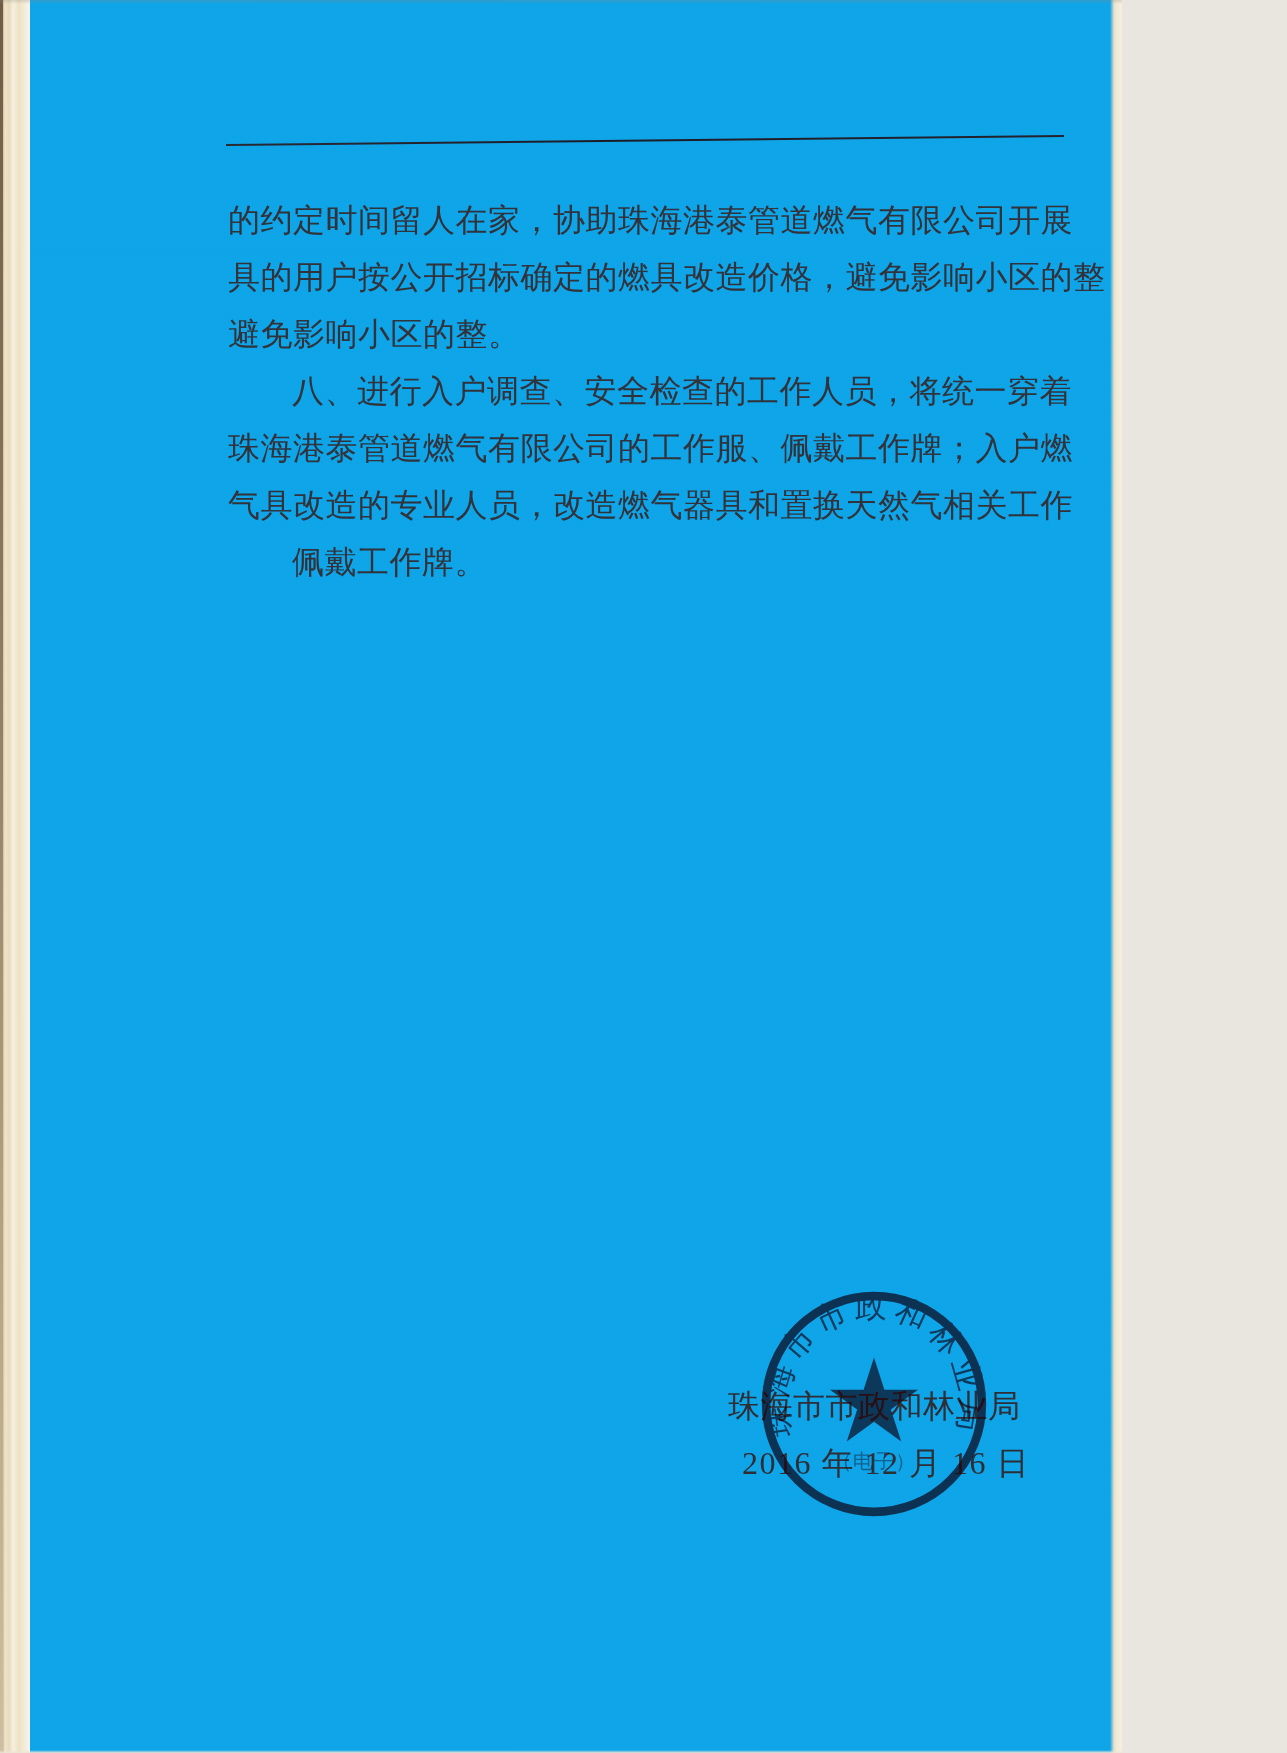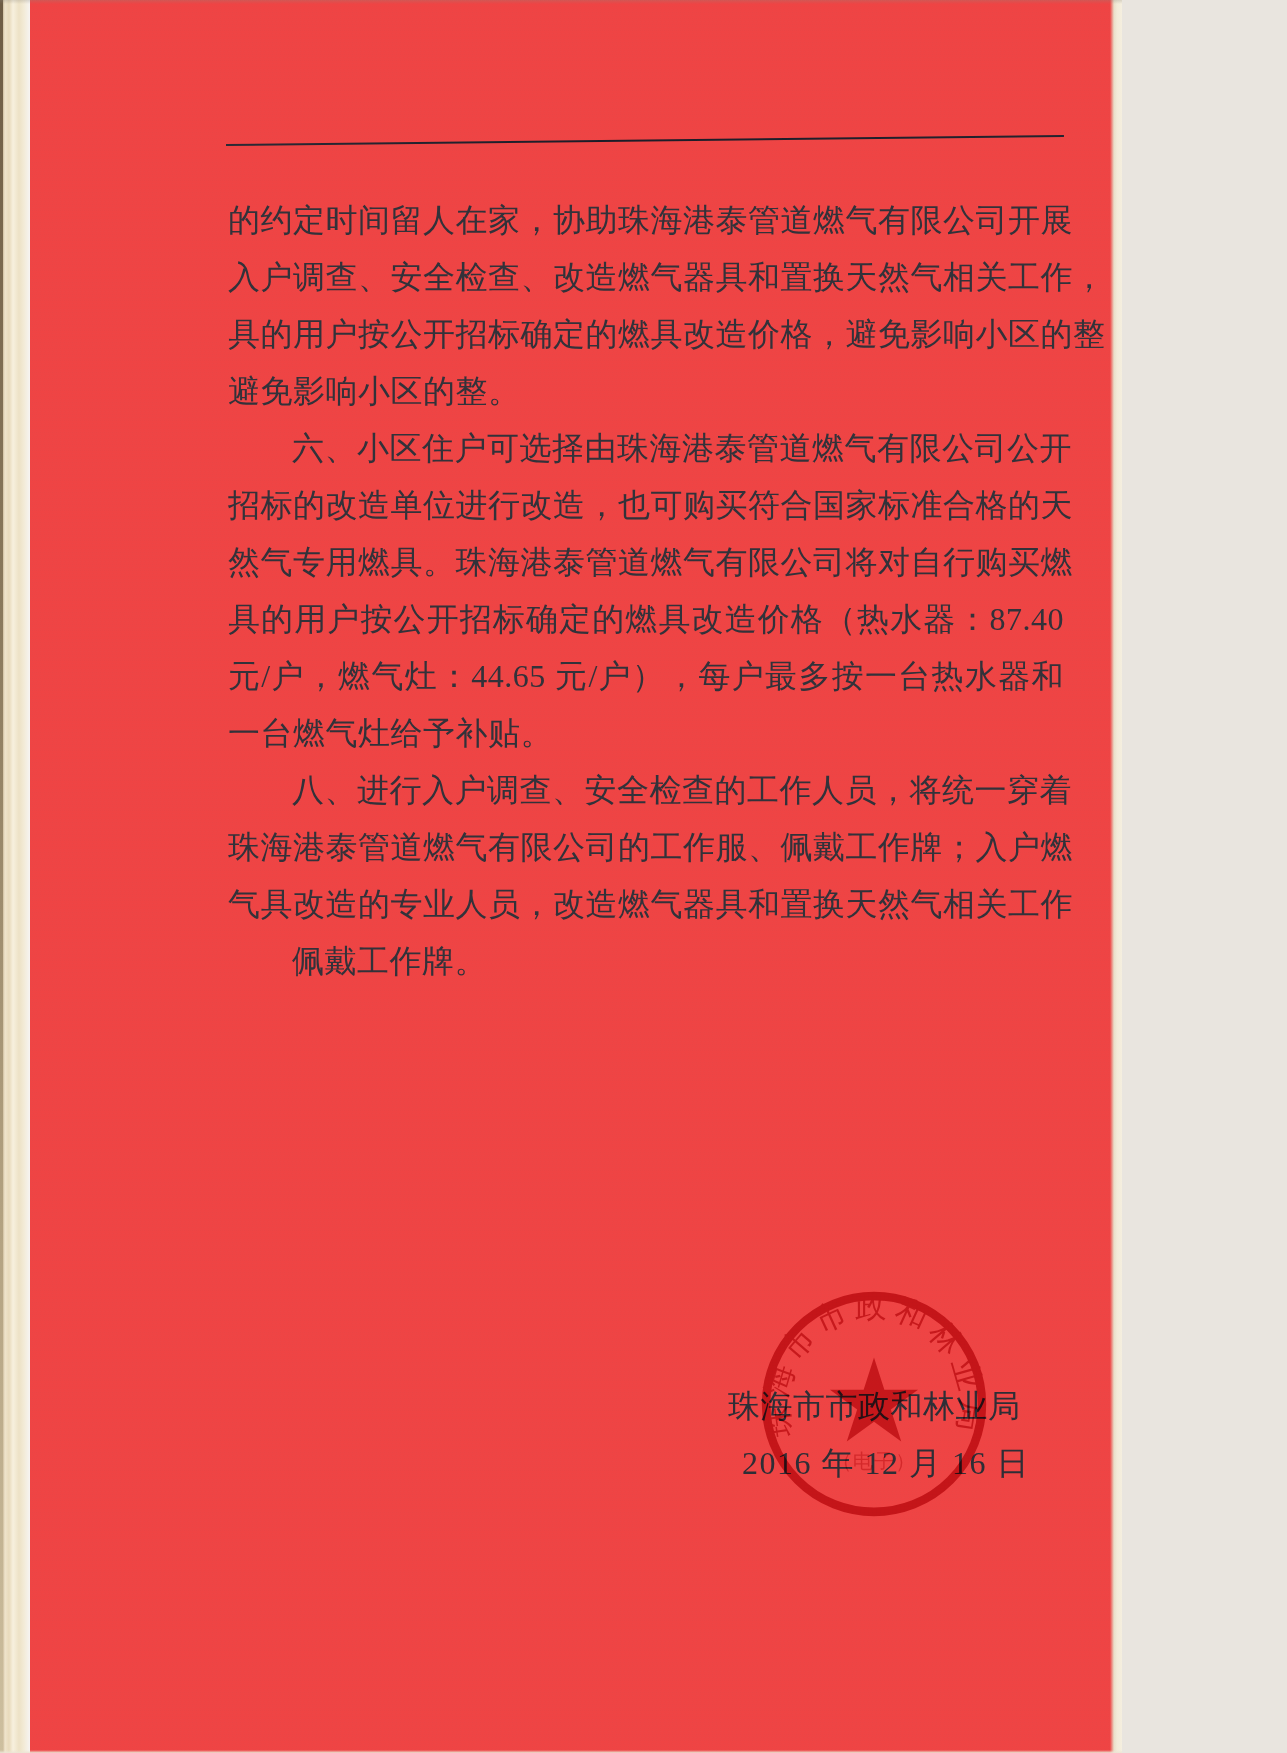--- a/index.html
+++ b/index.html
@@ -1,19 +1,19 @@
 <!DOCTYPE html>
 <html><head>
 <meta charset="utf-8">
 <style>
   html,body{margin:0;padding:0;background:#e9e5df;}
   .page{
     position:relative;
     width:1122px;height:1753px;
-    background:#ef4444;
+    background:#0ea5e9;
     overflow:hidden;
     font-family:"Liberation Serif","DejaVu Serif",serif;
   }
   
   .noise{
     position:absolute;inset:0;
     background:
       repeating-linear-gradient(0deg, rgba(120,120,125,.012) 0 1px, transparent 1px 3px),
       repeating-linear-gradient(90deg, rgba(120,120,125,.010) 0 1px, transparent 1px 4px);
     pointer-events:none;
@@ -86,31 +86,22 @@
   <div class="edge-left-shade"></div>
   <div class="edge-right"></div>
   <div class="edge-top"></div>
   <div class="edge-bottom"></div>
 
   <div class="rule"></div>
 
   <div class="body-text" id="body-text">
       <div>
         <div class="line">的约定时间留人在家，协助珠海港泰管道燃气有限公司开展</div>
-        <div class="line">入户调查、安全检查、改造燃气器具和置换天然气相关工作，</div>
         <div class="line">具的用户按公开招标确定的燃具改造价格，避免影响小区的整</div>
         <div class="line short">避免影响小区的整。</div>
-      </div>
-      <div>
-        <div class="line indent">六、小区住户可选择由珠海港泰管道燃气有限公司公开</div>
-        <div class="line">招标的改造单位进行改造，也可购买符合国家标准合格的天</div>
-        <div class="line">然气专用燃具。珠海港泰管道燃气有限公司将对自行购买燃</div>
-        <div class="line">具的用户按公开招标确定的燃具改造价格（热水器：87.40</div>
-        <div class="line">元/户，燃气灶：44.65 元/户），每户最多按一台热水器和</div>
-        <div class="line short">一台燃气灶给予补贴。</div>
       </div>
       <div>
         <div class="line indent">八、进行入户调查、安全检查的工作人员，将统一穿着</div>
         <div class="line">珠海港泰管道燃气有限公司的工作服、佩戴工作牌；入户燃</div>
         <div class="line">气具改造的专业人员，改造燃气器具和置换天然气相关工作</div>
       </div>
       <div>
         <div class="line indent short">佩戴工作牌。</div>
       </div>
     </div>

